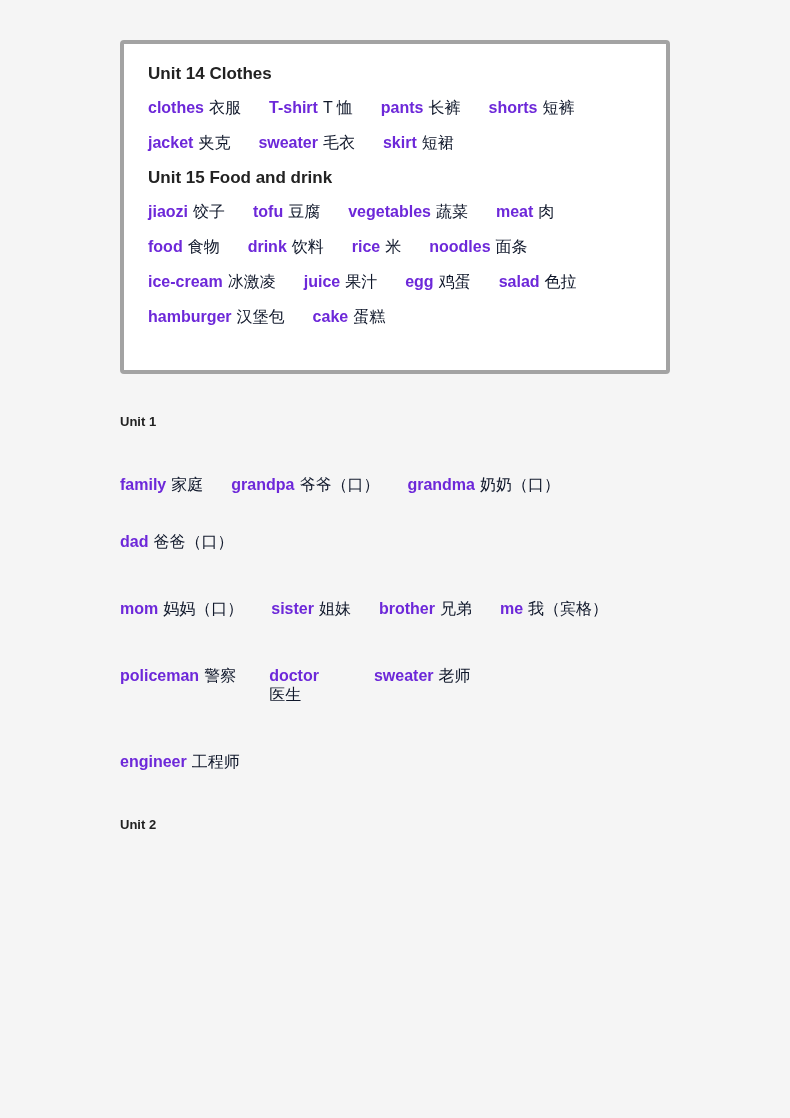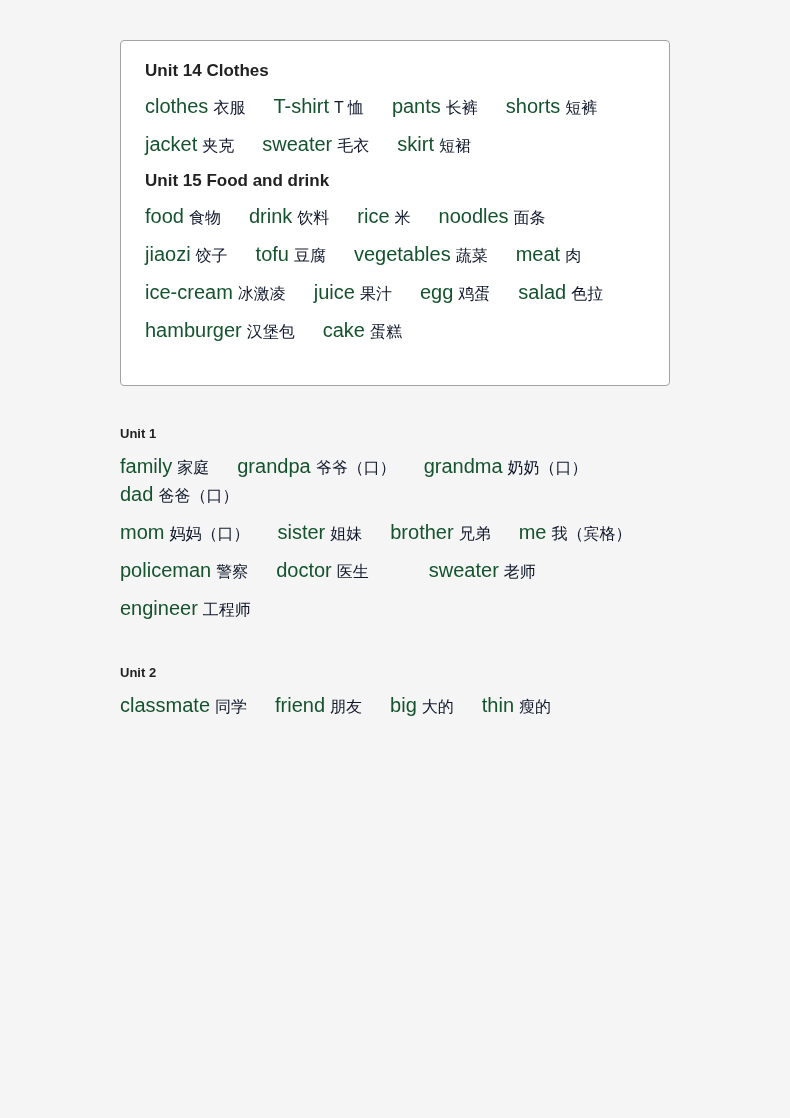--- a/index.html
+++ b/index.html
@@ -10,21 +10,21 @@
     body {
       background-color: #f5f5f5;
       font-family: Arial, sans-serif;
       font-size: 16px;
       width: 790px;
       min-height: 1118px;
       padding: 20px 0;
     }
     .card {
       background: #fff;
-      border: 1px solid #a3a3a3;
+      border: 4px solid #a3a3a3;
       border-radius: 4px;
       margin: 20px 120px 40px 120px;
       padding: 20px 24px 28px 24px;
     }
     .unit-title {
       font-size: 17px;
       font-weight: bold;
       margin-bottom: 14px;
       color: #222;
     }
@@ -35,23 +35,23 @@
       margin-bottom: 10px;
       gap: 0px;
     }
     .vocab-item {
       display: inline-flex;
       align-items: baseline;
       margin-right: 28px;
       margin-bottom: 4px;
     }
     .en {
-      font-weight: normal;
-      color: #14532d;
-      font-size: 20px;
+      font-weight: bold;
+      color: #6d28d9;
+      font-size: 16px;
     }
     .zh {
       color: #0f172a;
       font-size: 16px;
       margin-left: 5px;
     }
     
     .lower-section {
       margin: 0 120px;
       padding: 0;
@@ -66,20 +66,21 @@
       display: flex;
       flex-wrap: wrap;
       align-items: baseline;
       margin-bottom: 10px;
     }
     .lower-vocab-item {
       display: inline-flex;
       align-items: baseline;
       margin-right: 28px;
       margin-bottom: 4px;
+      margin-top: 32px;
     }
     .spacer {
       height: 30px;
     }
   </style>
 </head>
 <body>
 
 <div class="card">
 
@@ -117,56 +118,56 @@
       <span class="en">skirt</span>
       <span class="zh">短裙</span>
     </div>
   </div>
 
 
   <div class="unit-title" style="margin-top:4px;">Unit 15 Food and drink</div>
 
   <div class="vocab-line">
     <div class="vocab-item">
+      <span class="en">jiaozi</span>
+      <span class="zh">饺子</span>
+    </div>
+    <div class="vocab-item">
+      <span class="en">tofu</span>
+      <span class="zh">豆腐</span>
+    </div>
+    <div class="vocab-item">
+      <span class="en">vegetables</span>
+      <span class="zh">蔬菜</span>
+    </div>
+    <div class="vocab-item">
+      <span class="en">meat</span>
+      <span class="zh">肉</span>
+    </div>
+  </div>
+
+  <div class="vocab-line">
+    <div class="vocab-item">
       <span class="en">food</span>
       <span class="zh">食物</span>
     </div>
     <div class="vocab-item">
       <span class="en">drink</span>
       <span class="zh">饮料</span>
     </div>
     <div class="vocab-item">
       <span class="en">rice</span>
       <span class="zh">米</span>
     </div>
     <div class="vocab-item">
       <span class="en">noodles</span>
       <span class="zh">面条</span>
     </div>
   </div>
 
-  <div class="vocab-line">
-    <div class="vocab-item">
-      <span class="en">jiaozi</span>
-      <span class="zh">饺子</span>
-    </div>
-    <div class="vocab-item">
-      <span class="en">tofu</span>
-      <span class="zh">豆腐</span>
-    </div>
-    <div class="vocab-item">
-      <span class="en">vegetables</span>
-      <span class="zh">蔬菜</span>
-    </div>
-    <div class="vocab-item">
-      <span class="en">meat</span>
-      <span class="zh">肉</span>
-    </div>
-  </div>
-
 
   <div class="vocab-line">
     <div class="vocab-item">
       <span class="en">ice-cream</span>
       <span class="zh">冰激凌</span>
     </div>
     <div class="vocab-item">
       <span class="en">juice</span>
       <span class="zh">果汁</span>
     </div>
@@ -233,54 +234,36 @@
       <span class="en">me</span>
       <span class="zh">我（宾格）</span>
     </div>
   </div>
 
   <div class="lower-vocab-line">
     <div class="lower-vocab-item">
       <span class="en">policeman</span>
       <span class="zh">警察</span>
     </div>
-    <div class="lower-vocab-item" style="margin-right:60px;">
+    <div class="lower-vocab-item" style="margin-right:60px;flex-direction:column;">
       <span class="en">doctor</span>
       <span class="zh">医生</span>
     </div>
     <div class="lower-vocab-item">
       <span class="en">sweater</span>
       <span class="zh">老师</span>
     </div>
   </div>
 
   <div class="lower-vocab-line">
     <div class="lower-vocab-item">
       <span class="en">engineer</span>
       <span class="zh">工程师</span>
     </div>
   </div>
 
   <div class="spacer"></div>
 
   <div class="lower-unit-title">Unit 2</div>
 
-  <div class="lower-vocab-line">
-    <div class="lower-vocab-item">
-      <span class="en">classmate</span>
-      <span class="zh">同学</span>
-    </div>
-    <div class="lower-vocab-item">
-      <span class="en">friend</span>
-      <span class="zh">朋友</span>
-    </div>
-    <div class="lower-vocab-item">
-      <span class="en">big</span>
-      <span class="zh">大的</span>
-    </div>
-    <div class="lower-vocab-item">
-      <span class="en">thin</span>
-      <span class="zh">瘦的</span>
-    </div>
-  </div>
 
 
 </div>
 
 </body></html>

